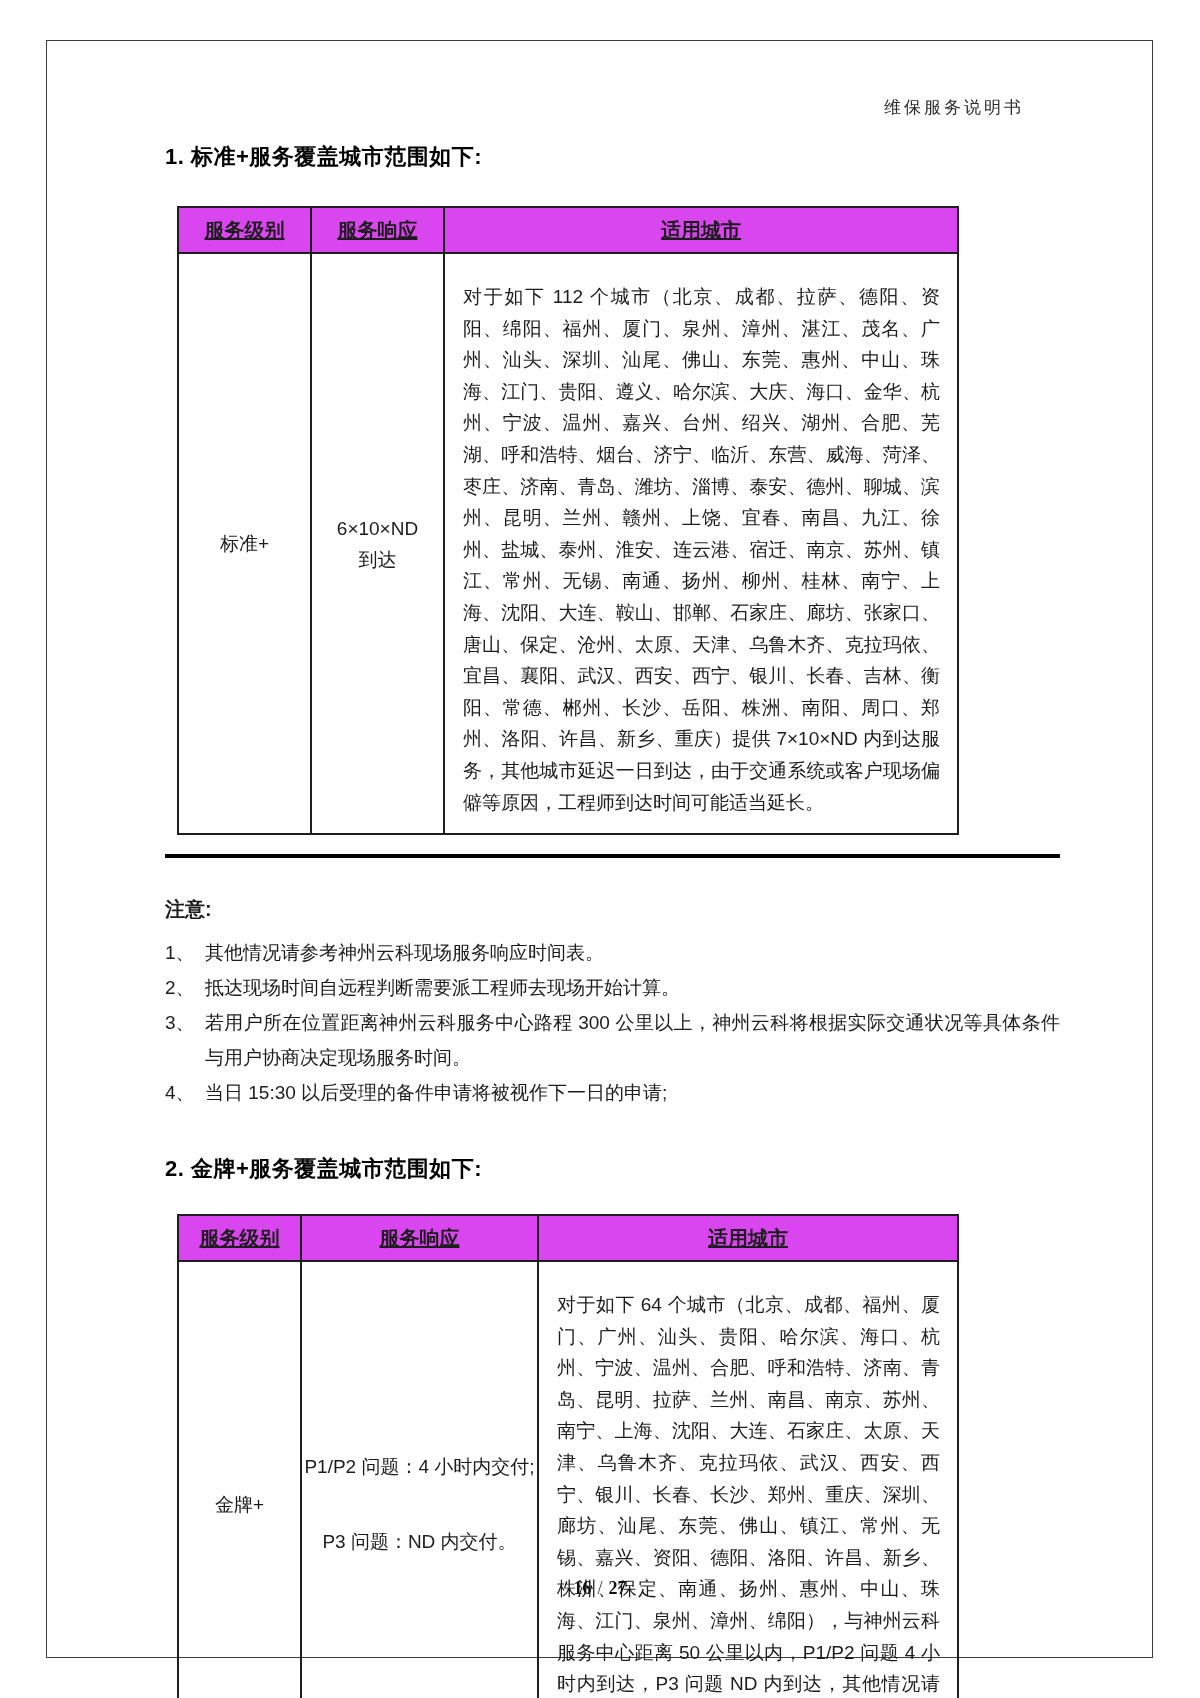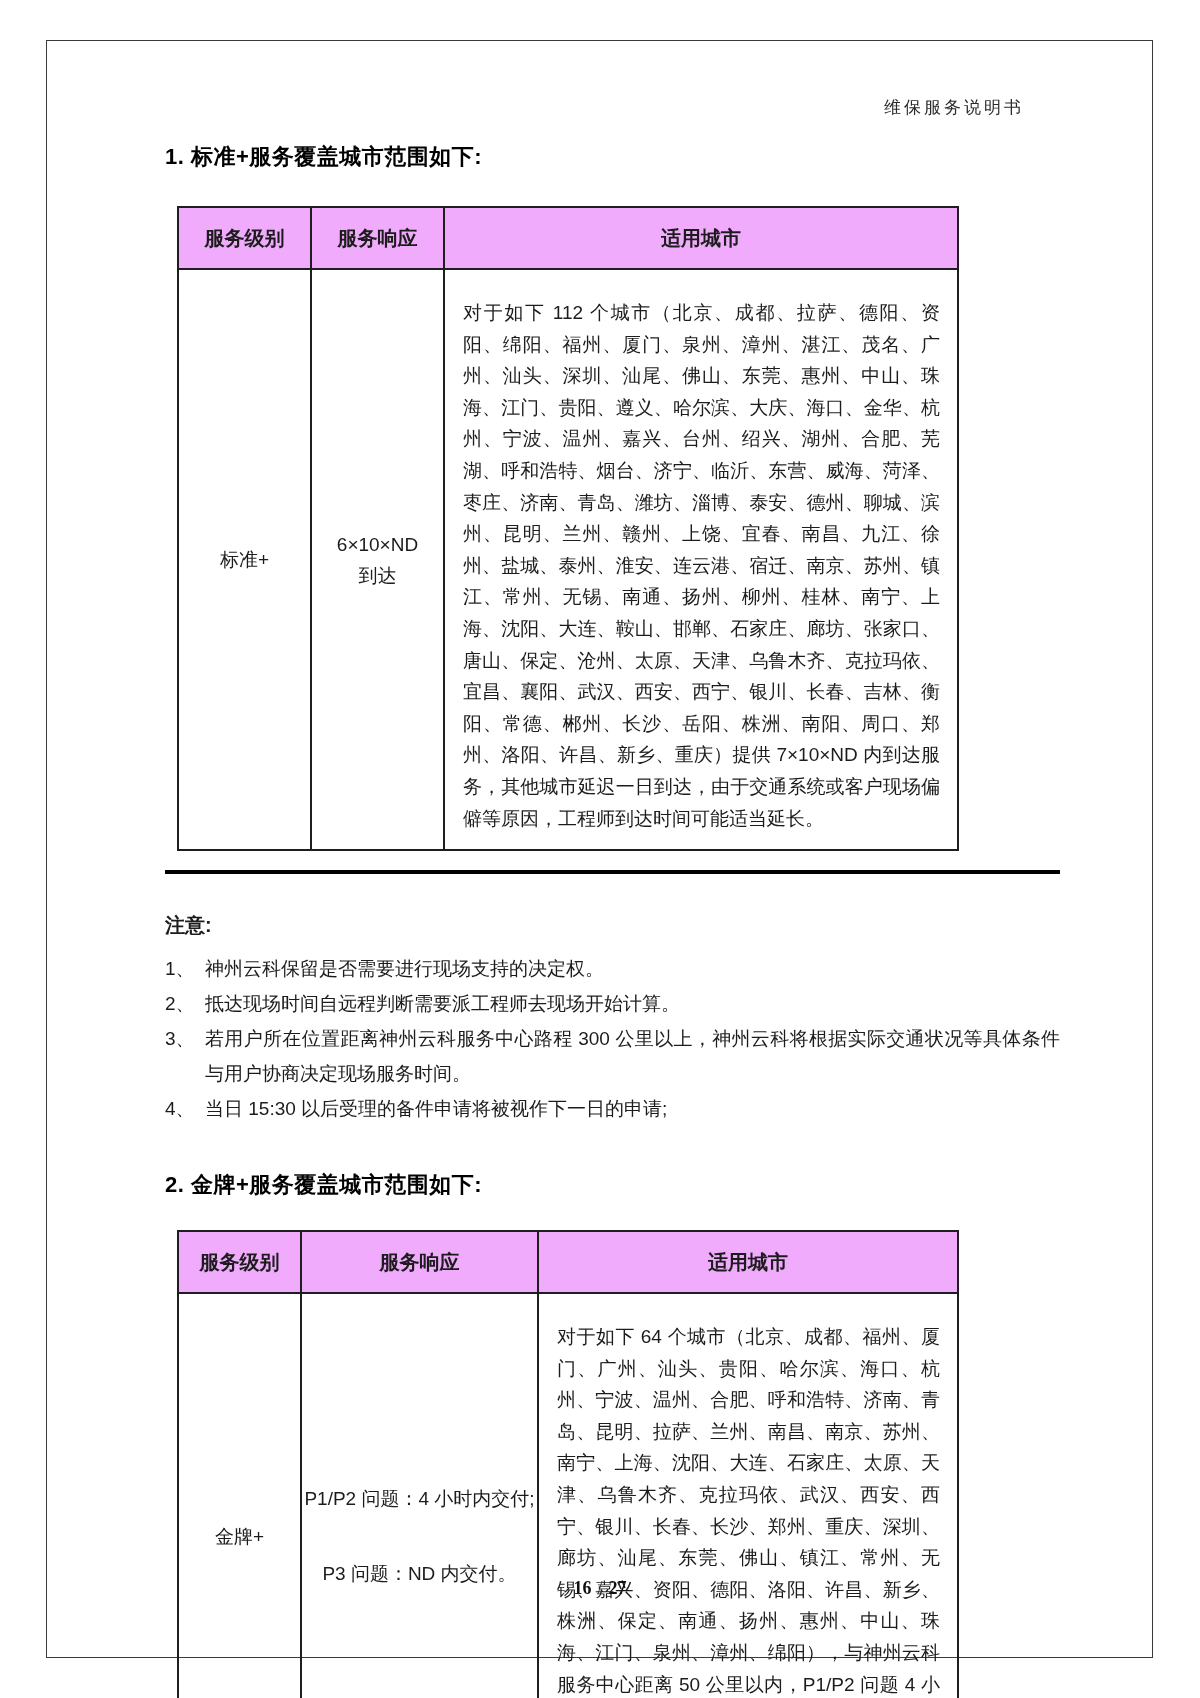--- a/index.html
+++ b/index.html
@@ -44,26 +44,27 @@
   .svc-table {
     border-collapse: collapse;
     margin-left: 12px;
     margin-top: 34px;
     table-layout: fixed;
   }
   .svc-table th, .svc-table td {
     border: 2px solid #1e1e1e;
   }
   .svc-table th {
-    background: #f0abfc;
+    background: #d946ef;
     font-size: 20px;
     font-weight: bold;
-    height: 62px;
+    height: 46px;
     text-align: center;
     vertical-align: middle;
+    text-decoration: underline;
   }
   .svc-table td {
     font-size: 19px;
     vertical-align: middle;
   }
   .cell-center {
     text-align: center;
     line-height: 31px;
   }
   .cell-text {
@@ -161,21 +162,21 @@
       </tbody>
     </table>
 
     <div class="divider"></div>
 
     <div class="notes-label">注意:</div>
 
     <div class="notes-list">
       <div class="note-item">
         <span class="note-num">1、</span>
-        <span class="note-text">神州云科保留是否需要进行现场支持的决定权。</span>
+        <span class="note-text">其他情况请参考神州云科现场服务响应时间表。</span>
       </div>
       <div class="note-item">
         <span class="note-num">2、</span>
         <span class="note-text">抵达现场时间自远程判断需要派工程师去现场开始计算。</span>
       </div>
       <div class="note-item">
         <span class="note-num">3、</span>
         <span class="note-text">若用户所在位置距离神州云科服务中心路程 300 公里以上，神州云科将根据实际交通状况等具体条件与用户协商决定现场服务时间。</span>
       </div>
       <div class="note-item">

